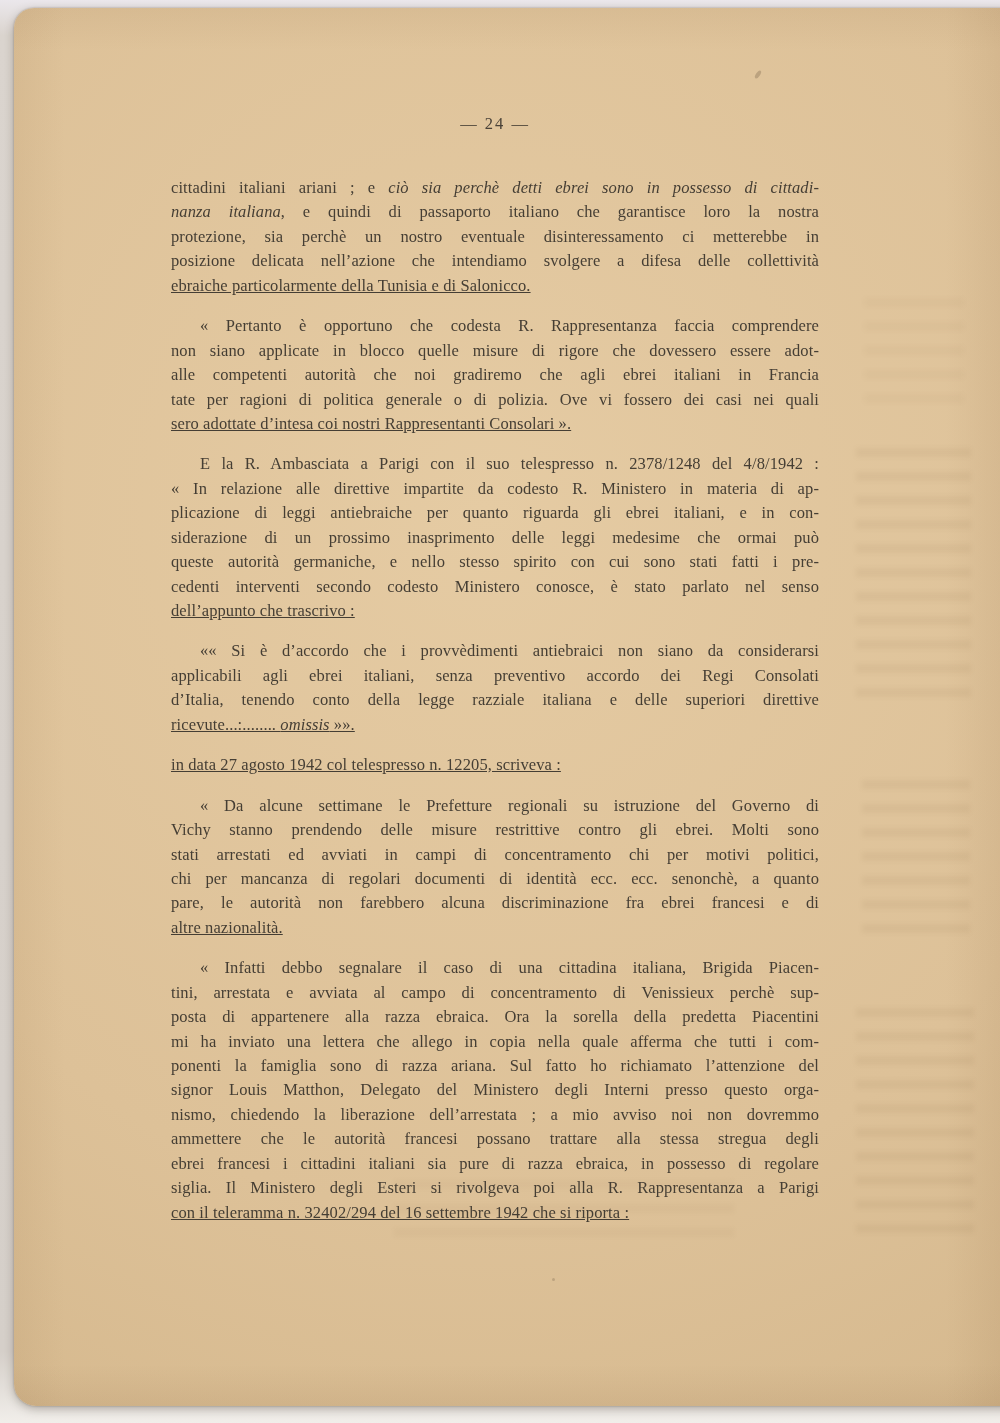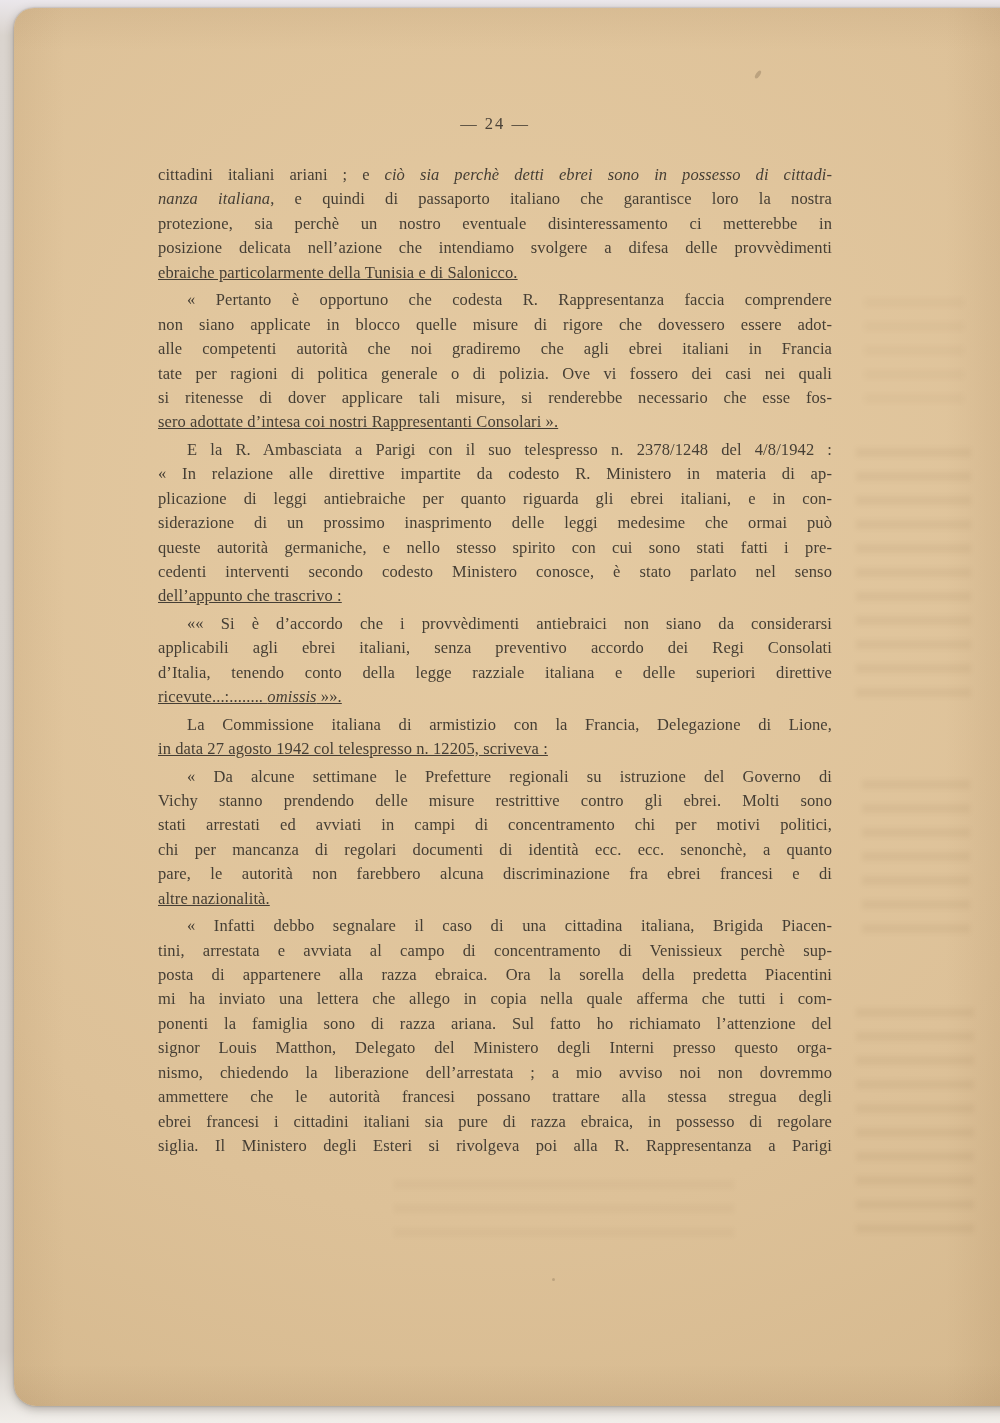--- a/index.html
+++ b/index.html
@@ -23,21 +23,21 @@
     background:linear-gradient(180deg, rgba(120,90,55,0) 0%, rgba(120,90,55,0.14) 18%, rgba(120,90,55,0.22) 58%, rgba(120,90,55,0.10) 88%, rgba(120,90,55,0) 100%);
     transform:rotate(0.3deg);
   }
   .page-number{
     position:absolute;left:141px;top:106px;width:680px;
     text-align:center;font-size:16.5px;letter-spacing:2px;color:#4a4238;
   }
   .text-col{
     position:absolute;left:141px;top:152px;width:680px;color:#453e34;
   }
-  .para{margin:3px;}
+  .para{margin:16px;}
   .line{
     font-size:16.5px;line-height:24.45px;height:24.45px;overflow:hidden;
     text-align:justify;text-align-last:justify;letter-spacing:0.1px;
   }
   .line.final{text-align-last:left;text-decoration:underline;}
   .line.indent{text-indent:29px;}
   .line em{font-style:italic;}
   .smudge{
     position:absolute;filter:blur(2.5px);opacity:0.35;pointer-events:none;
     background:repeating-linear-gradient(180deg, rgba(125,95,60,0.22) 0 9px, rgba(0,0,0,0) 9px 24px);
@@ -61,48 +61,46 @@
   <div class="speck" style="left:742px;top:62px;width:4px;height:9px;transform:rotate(35deg);opacity:0.5;"></div>
   <div class="speck" style="left:538px;top:1270px;width:3px;height:3px;opacity:0.45;"></div>
 
   <div class="page-number">— 24 —</div>
 
   <div class="text-col">
       <div class="para">
         <div class="line"><span>cittadini italiani ariani ; e </span><em>ciò sia perchè detti ebrei sono in possesso di cittadi-</em></div>
         <div class="line"><em>nanza italiana</em><span>, e quindi di passaporto italiano che garantisce loro la nostra</span></div>
         <div class="line"><span>protezione, sia perchè un nostro eventuale disinteressamento ci metterebbe in</span></div>
-        <div class="line"><span>posizione delicata nell’azione che intendiamo svolgere a difesa delle provvèdimenti</span></div>
+        <div class="line"><span>posizione delicata nell’azione che intendiamo svolgere a difesa delle collettività</span></div>
         <div class="line final"><span>ebraiche particolarmente della Tunisia e di Salonicco.</span></div>
       </div>
       <div class="para">
         <div class="line indent"><span>« Pertanto è opportuno che codesta R. Rappresentanza faccia comprendere</span></div>
         <div class="line"><span>non siano applicate in blocco quelle misure di rigore che dovessero essere adot-</span></div>
         <div class="line"><span>alle competenti autorità che noi gradiremo che agli ebrei italiani in Francia</span></div>
         <div class="line"><span>tate per ragioni di politica generale o di polizia. Ove vi fossero dei casi nei quali</span></div>
-        <div class="line"><span>si ritenesse di dover applicare tali misure, si renderebbe necessario che esse fos-</span></div>
         <div class="line final"><span>sero adottate d’intesa coi nostri Rappresentanti Consolari ».</span></div>
       </div>
       <div class="para">
         <div class="line indent"><span>E la R. Ambasciata a Parigi con il suo telespresso n. 2378/1248 del 4/8/1942 :</span></div>
         <div class="line"><span>« In relazione alle direttive impartite da codesto R. Ministero in materia di ap-</span></div>
         <div class="line"><span>plicazione di leggi antiebraiche per quanto riguarda gli ebrei italiani, e in con-</span></div>
         <div class="line"><span>siderazione di un prossimo inasprimento delle leggi medesime che ormai può</span></div>
         <div class="line"><span>queste autorità germaniche, e nello stesso spirito con cui sono stati fatti i pre-</span></div>
         <div class="line"><span>cedenti interventi secondo codesto Ministero conosce, è stato parlato nel senso</span></div>
         <div class="line final"><span>dell’appunto che trascrivo :</span></div>
       </div>
       <div class="para">
         <div class="line indent"><span>«« Si è d’accordo che i provvèdimenti antiebraici non siano da considerarsi</span></div>
         <div class="line"><span>applicabili agli ebrei italiani, senza preventivo accordo dei Regi Consolati</span></div>
         <div class="line"><span>d’Italia, tenendo conto della legge razziale italiana e delle superiori direttive</span></div>
         <div class="line final"><span>ricevute...:........ </span><em>omissis</em><span> »».</span></div>
       </div>
       <div class="para">
-        <div class="line indent"><span>La Commissione italiana di armistizio con la Francia, Delegazione di Lione,</span></div>
         <div class="line final"><span>in data 27 agosto 1942 col telespresso n. 12205, scriveva :</span></div>
       </div>
       <div class="para">
         <div class="line indent"><span>« Da alcune settimane le Prefetture regionali su istruzione del Governo di</span></div>
         <div class="line"><span>Vichy stanno prendendo delle misure restrittive contro gli ebrei. Molti sono</span></div>
         <div class="line"><span>stati arrestati ed avviati in campi di concentramento chi per motivi politici,</span></div>
         <div class="line"><span>chi per mancanza di regolari documenti di identità ecc. ecc. senonchè, a quanto</span></div>
         <div class="line"><span>pare, le autorità non farebbero alcuna discriminazione fra ebrei francesi e di</span></div>
         <div class="line final"><span>altre nazionalità.</span></div>
       </div>
@@ -110,15 +108,16 @@
         <div class="line indent"><span>« Infatti debbo segnalare il caso di una cittadina italiana, Brigida Piacen-</span></div>
         <div class="line"><span>tini, arrestata e avviata al campo di concentramento di Venissieux perchè sup-</span></div>
         <div class="line"><span>posta di appartenere alla razza ebraica. Ora la sorella della predetta Piacentini</span></div>
         <div class="line"><span>mi ha inviato una lettera che allego in copia nella quale afferma che tutti i com-</span></div>
         <div class="line"><span>ponenti la famiglia sono di razza ariana. Sul fatto ho richiamato l’attenzione del</span></div>
         <div class="line"><span>signor Louis Matthon, Delegato del Ministero degli Interni presso questo orga-</span></div>
         <div class="line"><span>nismo, chiedendo la liberazione dell’arrestata ; a mio avviso noi non dovremmo</span></div>
         <div class="line"><span>ammettere che le autorità francesi possano trattare alla stessa stregua degli</span></div>
         <div class="line"><span>ebrei francesi i cittadini italiani sia pure di razza ebraica, in possesso di regolare</span></div>
         <div class="line"><span>siglia. Il Ministero degli Esteri si rivolgeva poi alla R. Rappresentanza a Parigi</span></div>
+        <div class="line final"><span>con il teleramma n. 32402/294 del 16 settembre 1942 che si riporta :</span></div>
       </div>
     </div>
 </div>
 
 </body></html>

